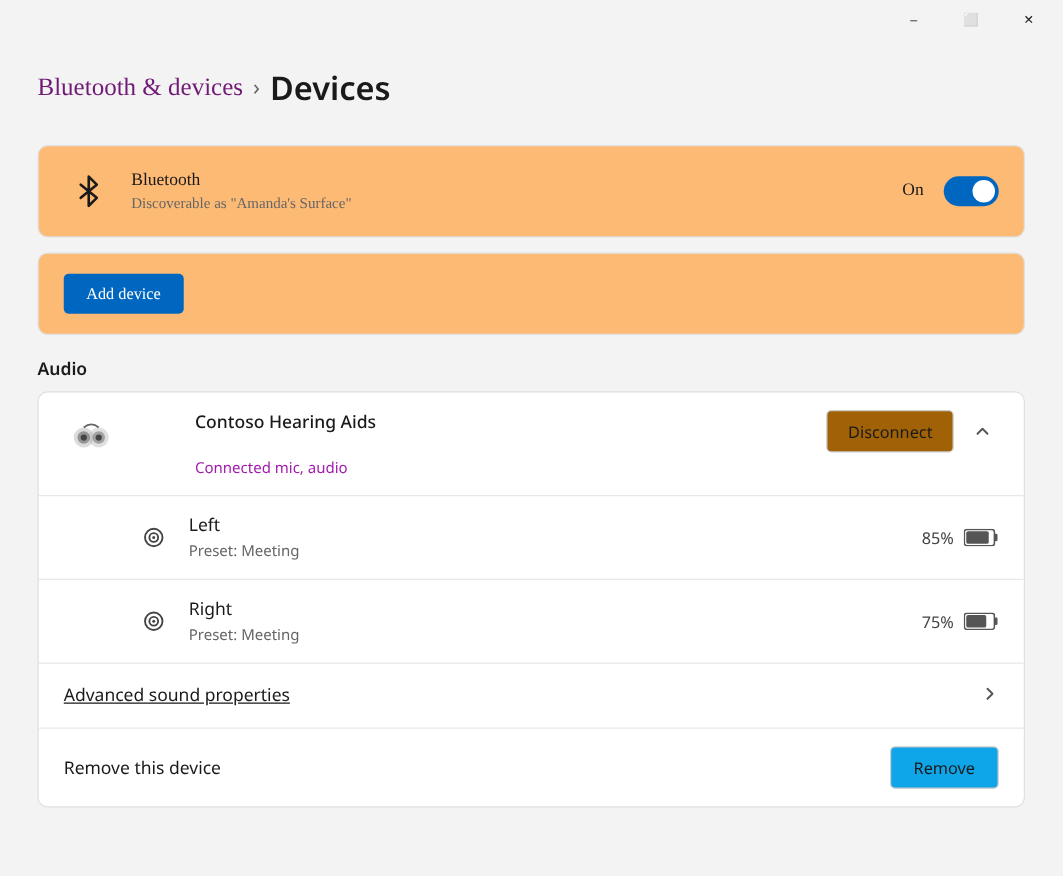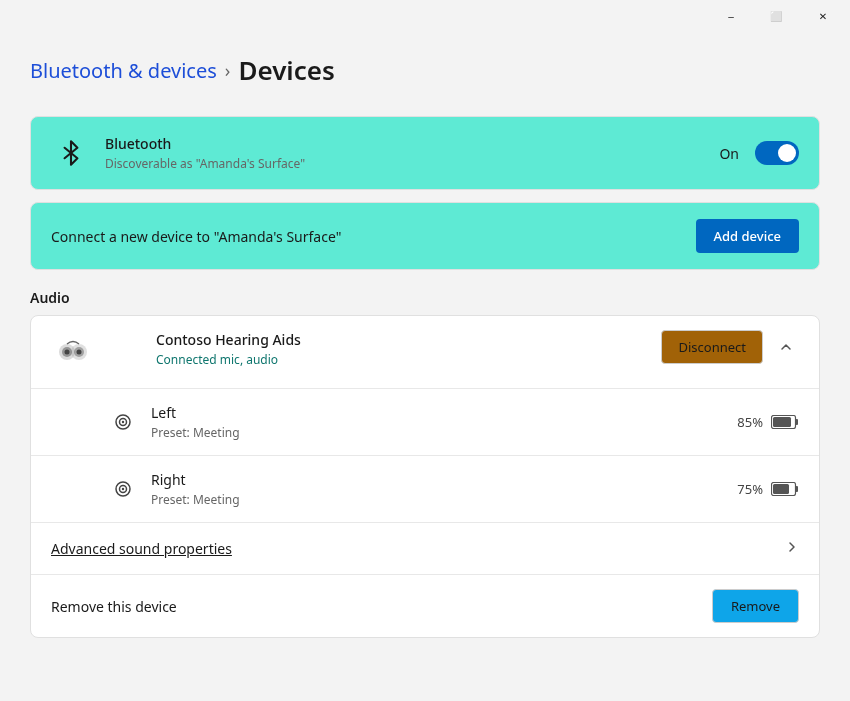--- a/index.html
+++ b/index.html
@@ -46,41 +46,43 @@
 
     
     .breadcrumb {
       display: flex;
       align-items: center;
       gap: 8px;
       margin-bottom: 28px;
     }
     .breadcrumb-parent {
       font-size: 20px;
-      color: #1d4ed8;
+      color: #701a75;
       font-weight: 400;
       cursor: pointer;
+      font-family: Liberation Serif, serif;
     }
     .breadcrumb-separator {
       font-size: 18px;
       color: #666;
     }
     .breadcrumb-current {
       font-size: 26px;
       font-weight: 600;
       color: #1a1a1a;
     }
 
     
     .card {
-      background: #5eead4;
+      background: #fdba74;
       border-radius: 8px;
       border: 1px solid #e0e0e0;
       margin-bottom: 12px;
       overflow: hidden;
+      font-family: Liberation Serif, serif;
     }
 
     
     .bluetooth-row {
       display: flex;
       align-items: center;
       padding: 16px 20px;
     }
     .bluetooth-icon-wrap {
       width: 40px;
@@ -170,21 +172,21 @@
     .device-img {
       width: 44px;
       height: 44px;
       margin-right: 14px;
       display: flex;
       align-items: center;
       justify-content: center;
     }
     .device-info { flex: 1; }
     .device-name { font-size: 14px; font-weight: 500; color: #1a1a1a; }
-    .device-status { font-size: 12px; color: #0f766e; margin-top: 2px; }
+    .device-status { font-size: 12px; color: #a21caf; margin-top: 18px; }
     .device-right {
       display: flex;
       align-items: center;
       gap: 10px;
     }
     .disconnect-btn {
       background: #a16207;
       border: 1px solid #ccc;
       border-radius: 4px;
       padding: 7px 16px;
@@ -312,21 +314,20 @@
         <span class="on-label">On</span>
         <button class="toggle" title="Bluetooth toggle">
           <div class="toggle-thumb"></div>
         </button>
       </div>
     </div>
   </div>
 
   <div class="card">
     <div class="add-device-row">
-      <span class="add-device-text">Connect a new device to "Amanda's Surface"</span>
       <button class="add-device-btn">Add device</button>
     </div>
   </div>
 
   <div class="section-heading">Audio</div>
 
   <div class="device-card">
 
     <div class="device-main-row">
       <div class="device-img">

